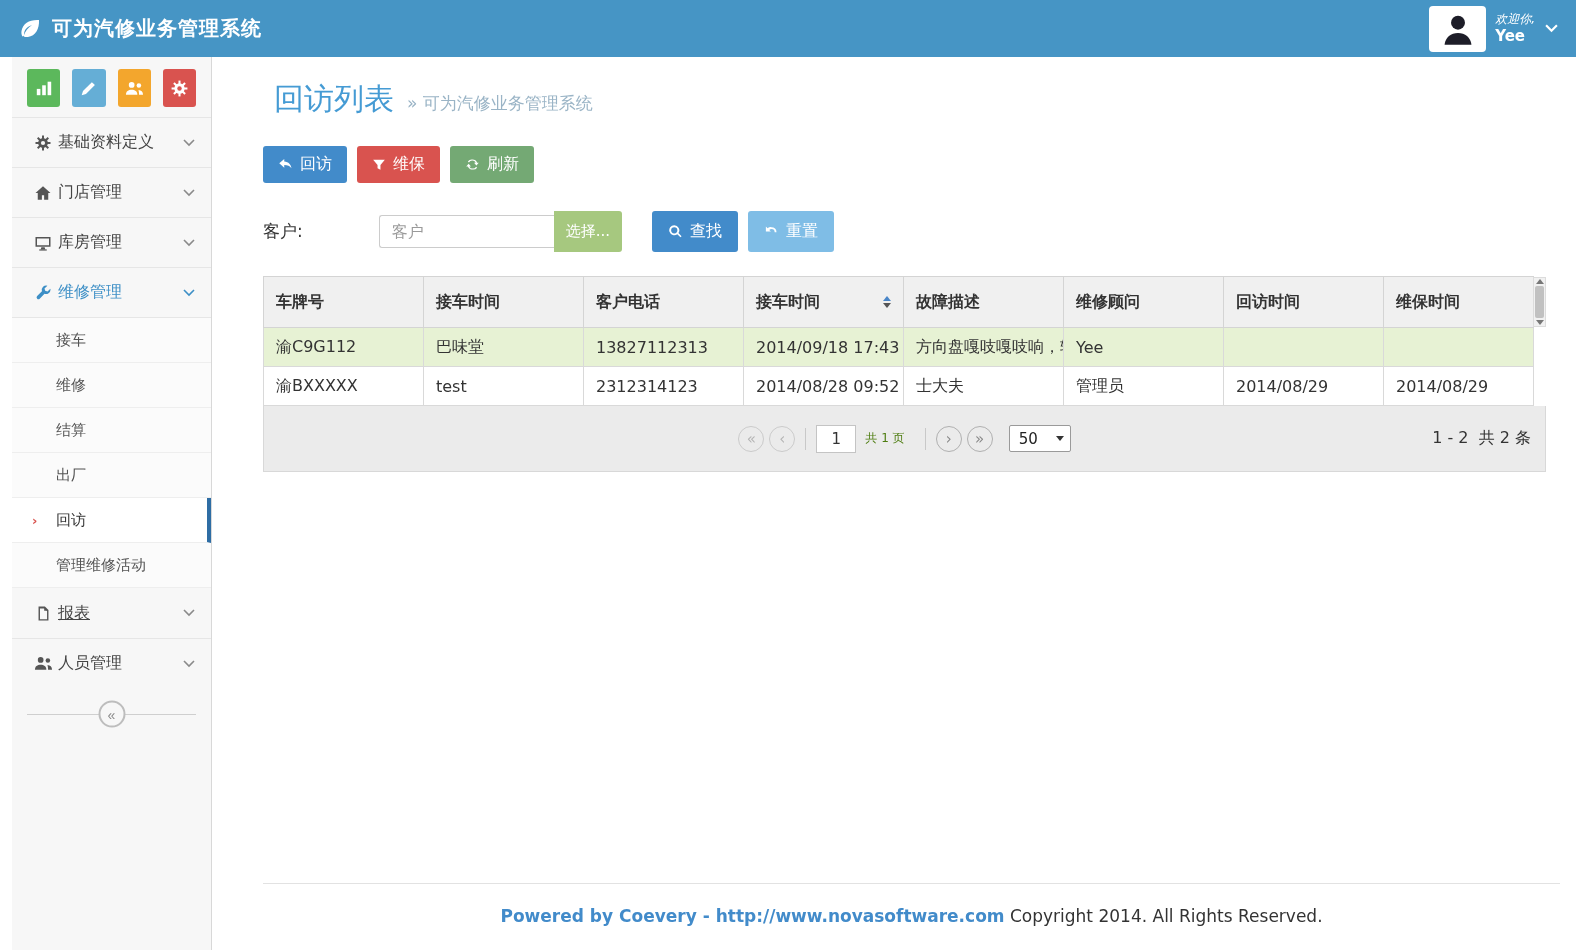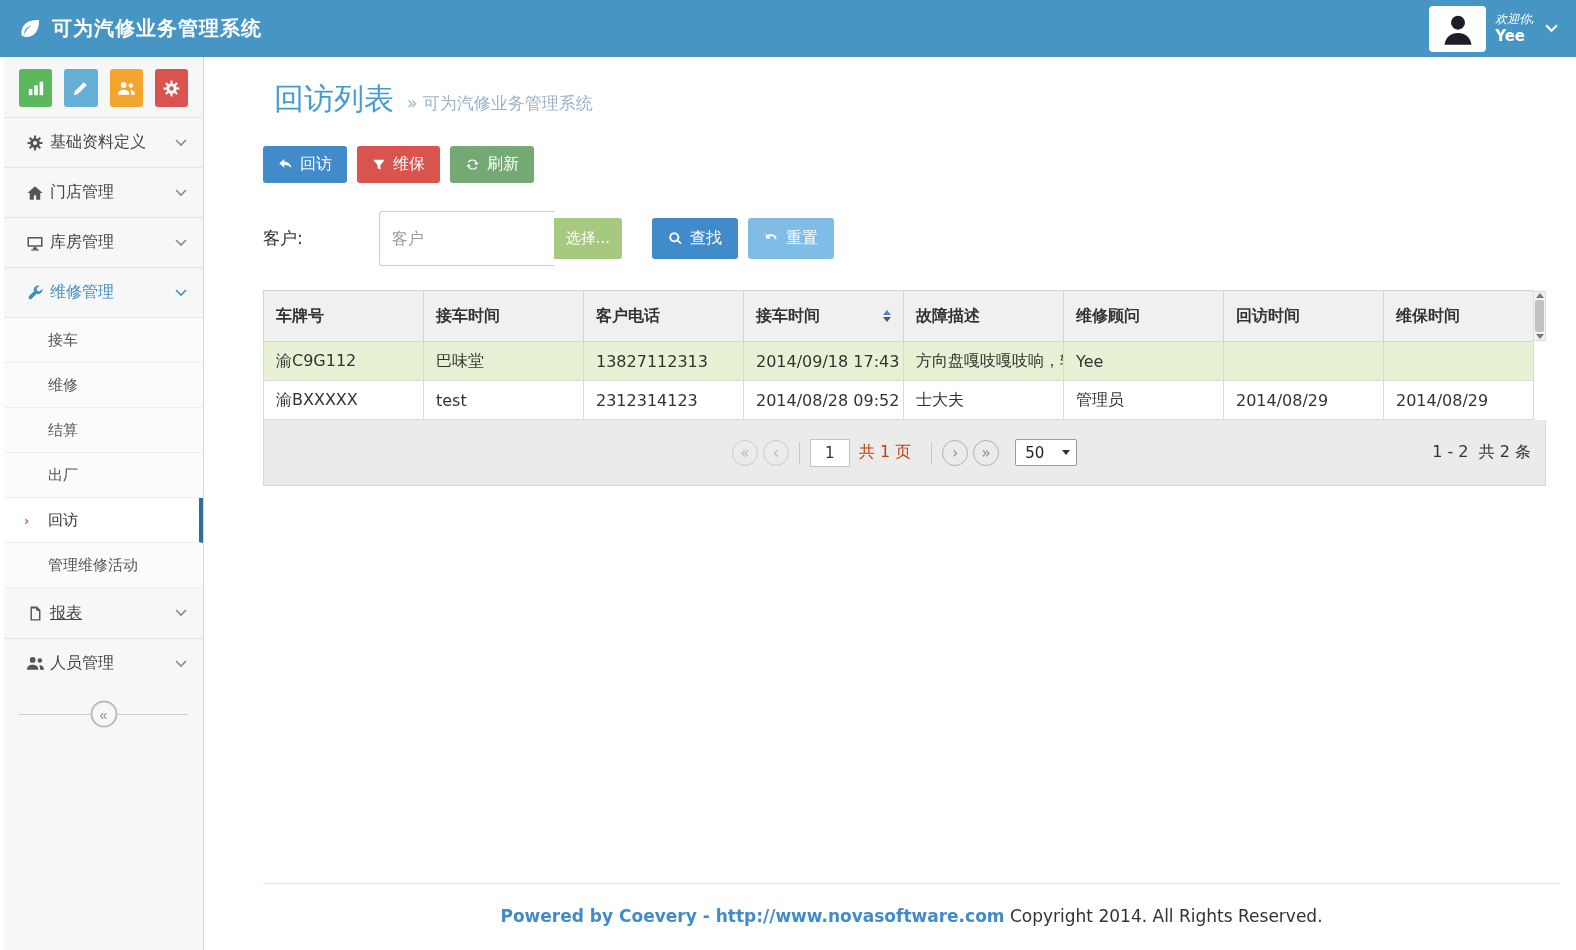--- a/index.html
+++ b/index.html
@@ -24,21 +24,21 @@
     display:flex; align-items:center; justify-content:center; margin-right:9px;
   }
   .avatar-box .svg { color:#1d1d28; }
   .welcome-block { color:#fff; line-height:1.25; margin-right:10px; }
   .welcome-small { font-size:12px;font-style:italic; }
   .welcome-name { font-size:15px; font-weight:bold; }
   .header-caret { color:#fff; }
 
   
   .sidebar {
-    position:absolute; top:57px; left:4px; bottom:0; width:200px;
+    position:absolute; top:57px; left:12px; bottom:0; width:200px;
     background:#f7f7f7; border-right:1px solid #d8d8d8;
   }
   .quick-buttons { display:flex; gap:12px; padding:12px 15px 10px 15px; }
   .qbtn {
     width:44px; height:38px; border-radius:3px; border:none; cursor:pointer;
     display:flex; align-items:center; justify-content:center; color:#fff;
   }
   .qbtn-green  { background:#5cb85c; }
   .qbtn-blue   { background:#65aed6; }
   .qbtn-orange { background:#f3a62d; }
@@ -94,21 +94,21 @@
     font-family:inherit;
   }
   .toolbar { display:flex; gap:10px; }
   .btn-visit   { background:#428bca; }
   .btn-maintain{ background:#d9534f; }
   .btn-refresh { background:#74a974; }
 
   .filter-row { display:flex; align-items:center; margin-top:28px; }
   .filter-label { font-size:17px; color:#333; margin-right:76px; }
   .filter-input {
-    width:175px; height:55px; border:1px solid #ccc; border-right:none;
+    width:175px; height:33px; border:1px solid #ccc; border-right:none;
     border-radius:3px 0 0 3px; padding:0 12px; font-size:16px; color:#000000;
     font-family:inherit; outline:none;
   }
   .filter-input::placeholder { color:#9a9a9a; }
   .btn-select {
     background:#a6c87f; height:41px; border-radius:0 3px 3px 0;
     font-size:15px; padding:0 12px;
   }
   .btn-search { background:#428bca; height:41px; margin-left:30px; padding:0 16px; }
   .btn-reset  { background:#7fbde6; height:41px; margin-left:10px; padding:0 16px; }
@@ -147,21 +147,21 @@
     background:transparent; color:#888; font-size:15px; cursor:pointer;
     display:flex; align-items:center; justify-content:center; font-family:inherit;
   }
   .pg-circle.disabled { opacity:.55; }
   .pg-gap { width:5px; }
   .pg-divider { width:1px; height:22px; background:#c8c8c8; margin:0 10px; }
   .pg-input {
     width:40px; height:28px; border:1px solid #c4c4c4; background:#fff;
     text-align:center; font-size:15px; font-family:inherit; color:#333; outline:none;
   }
-  .pg-total { font-size:16px; color:#c2410c; margin:0 10px 0 9px; }
+  .pg-total { font-size:12px; color:#4d7c0f; margin:0 10px 0 9px; }
   .page-size-select {
     width:62px; height:27px; background:#fff; border:1px solid #9a9a9a; border-radius:2px;
     display:flex; align-items:center; margin-left:16px; padding:0 6px 0 9px;
     font-size:15px; color:#222; cursor:pointer; justify-content:space-between;
   }
   .select-caret { width:0;height:0;border-left:4px solid transparent;border-right:4px solid transparent;border-top:5px solid #333; }
   .pg-info { position:absolute; right:14px; font-size:16px; color:#333; }
 
   
   .main-footer {

